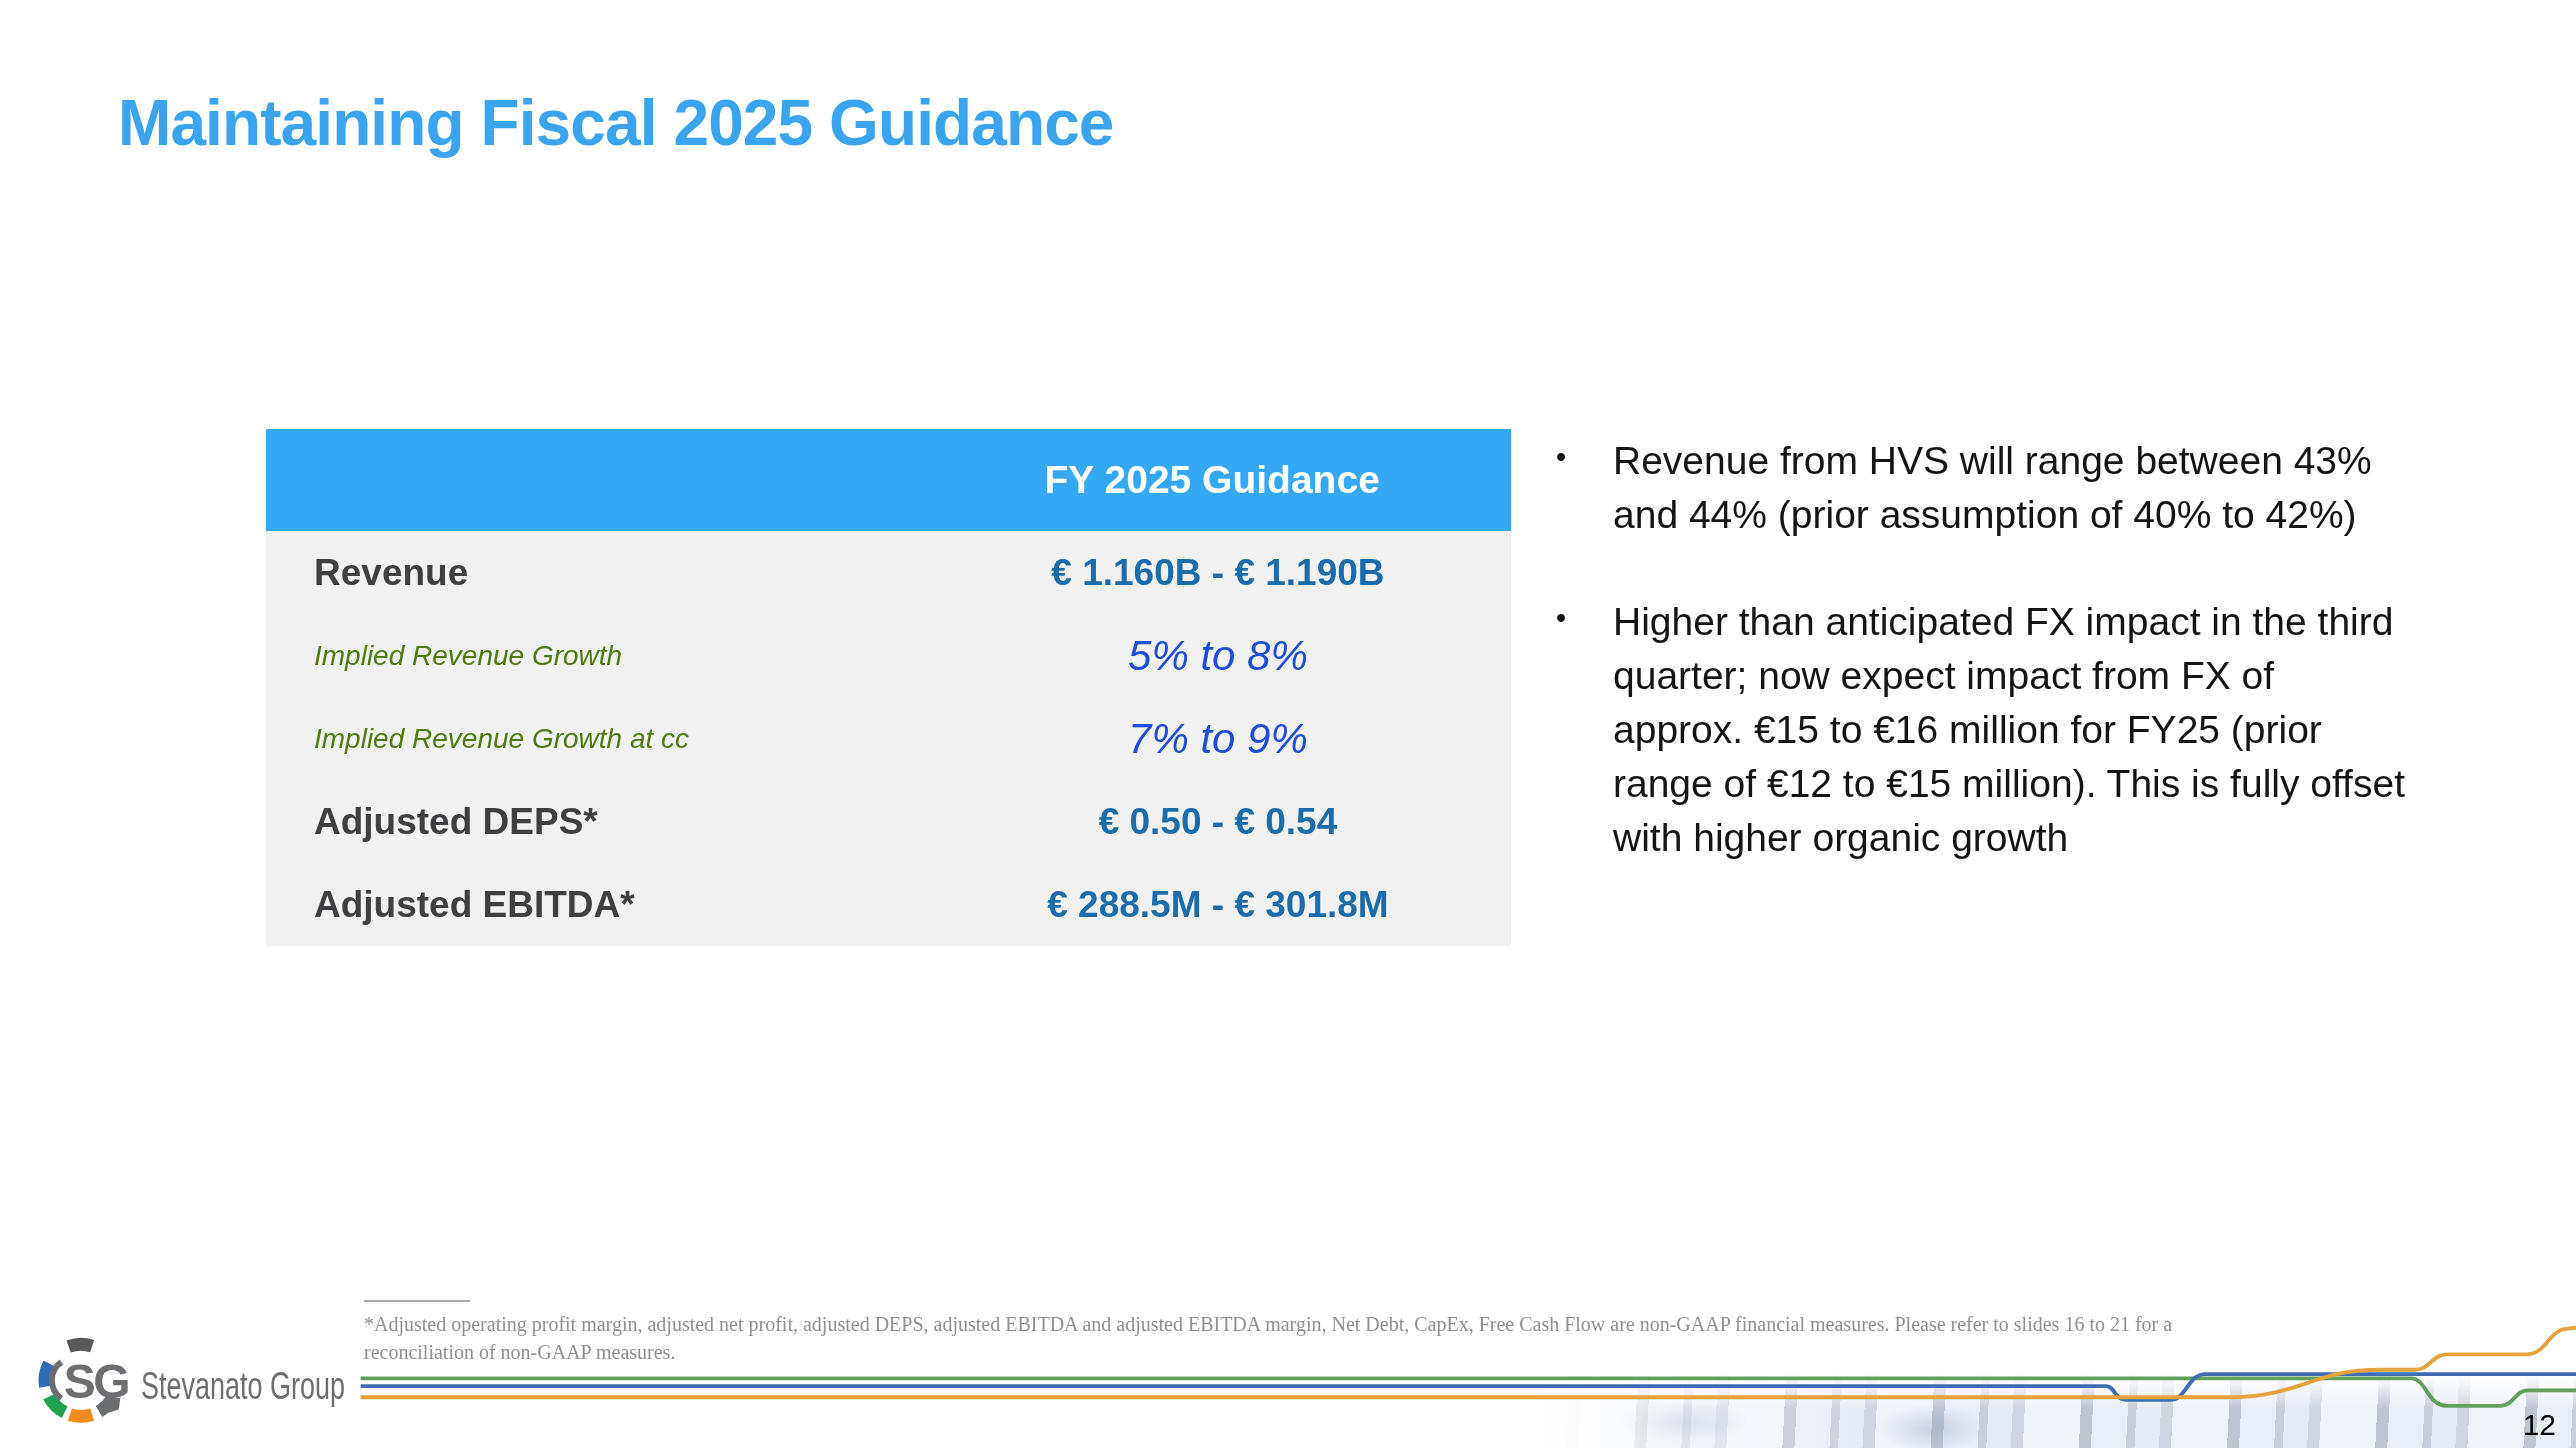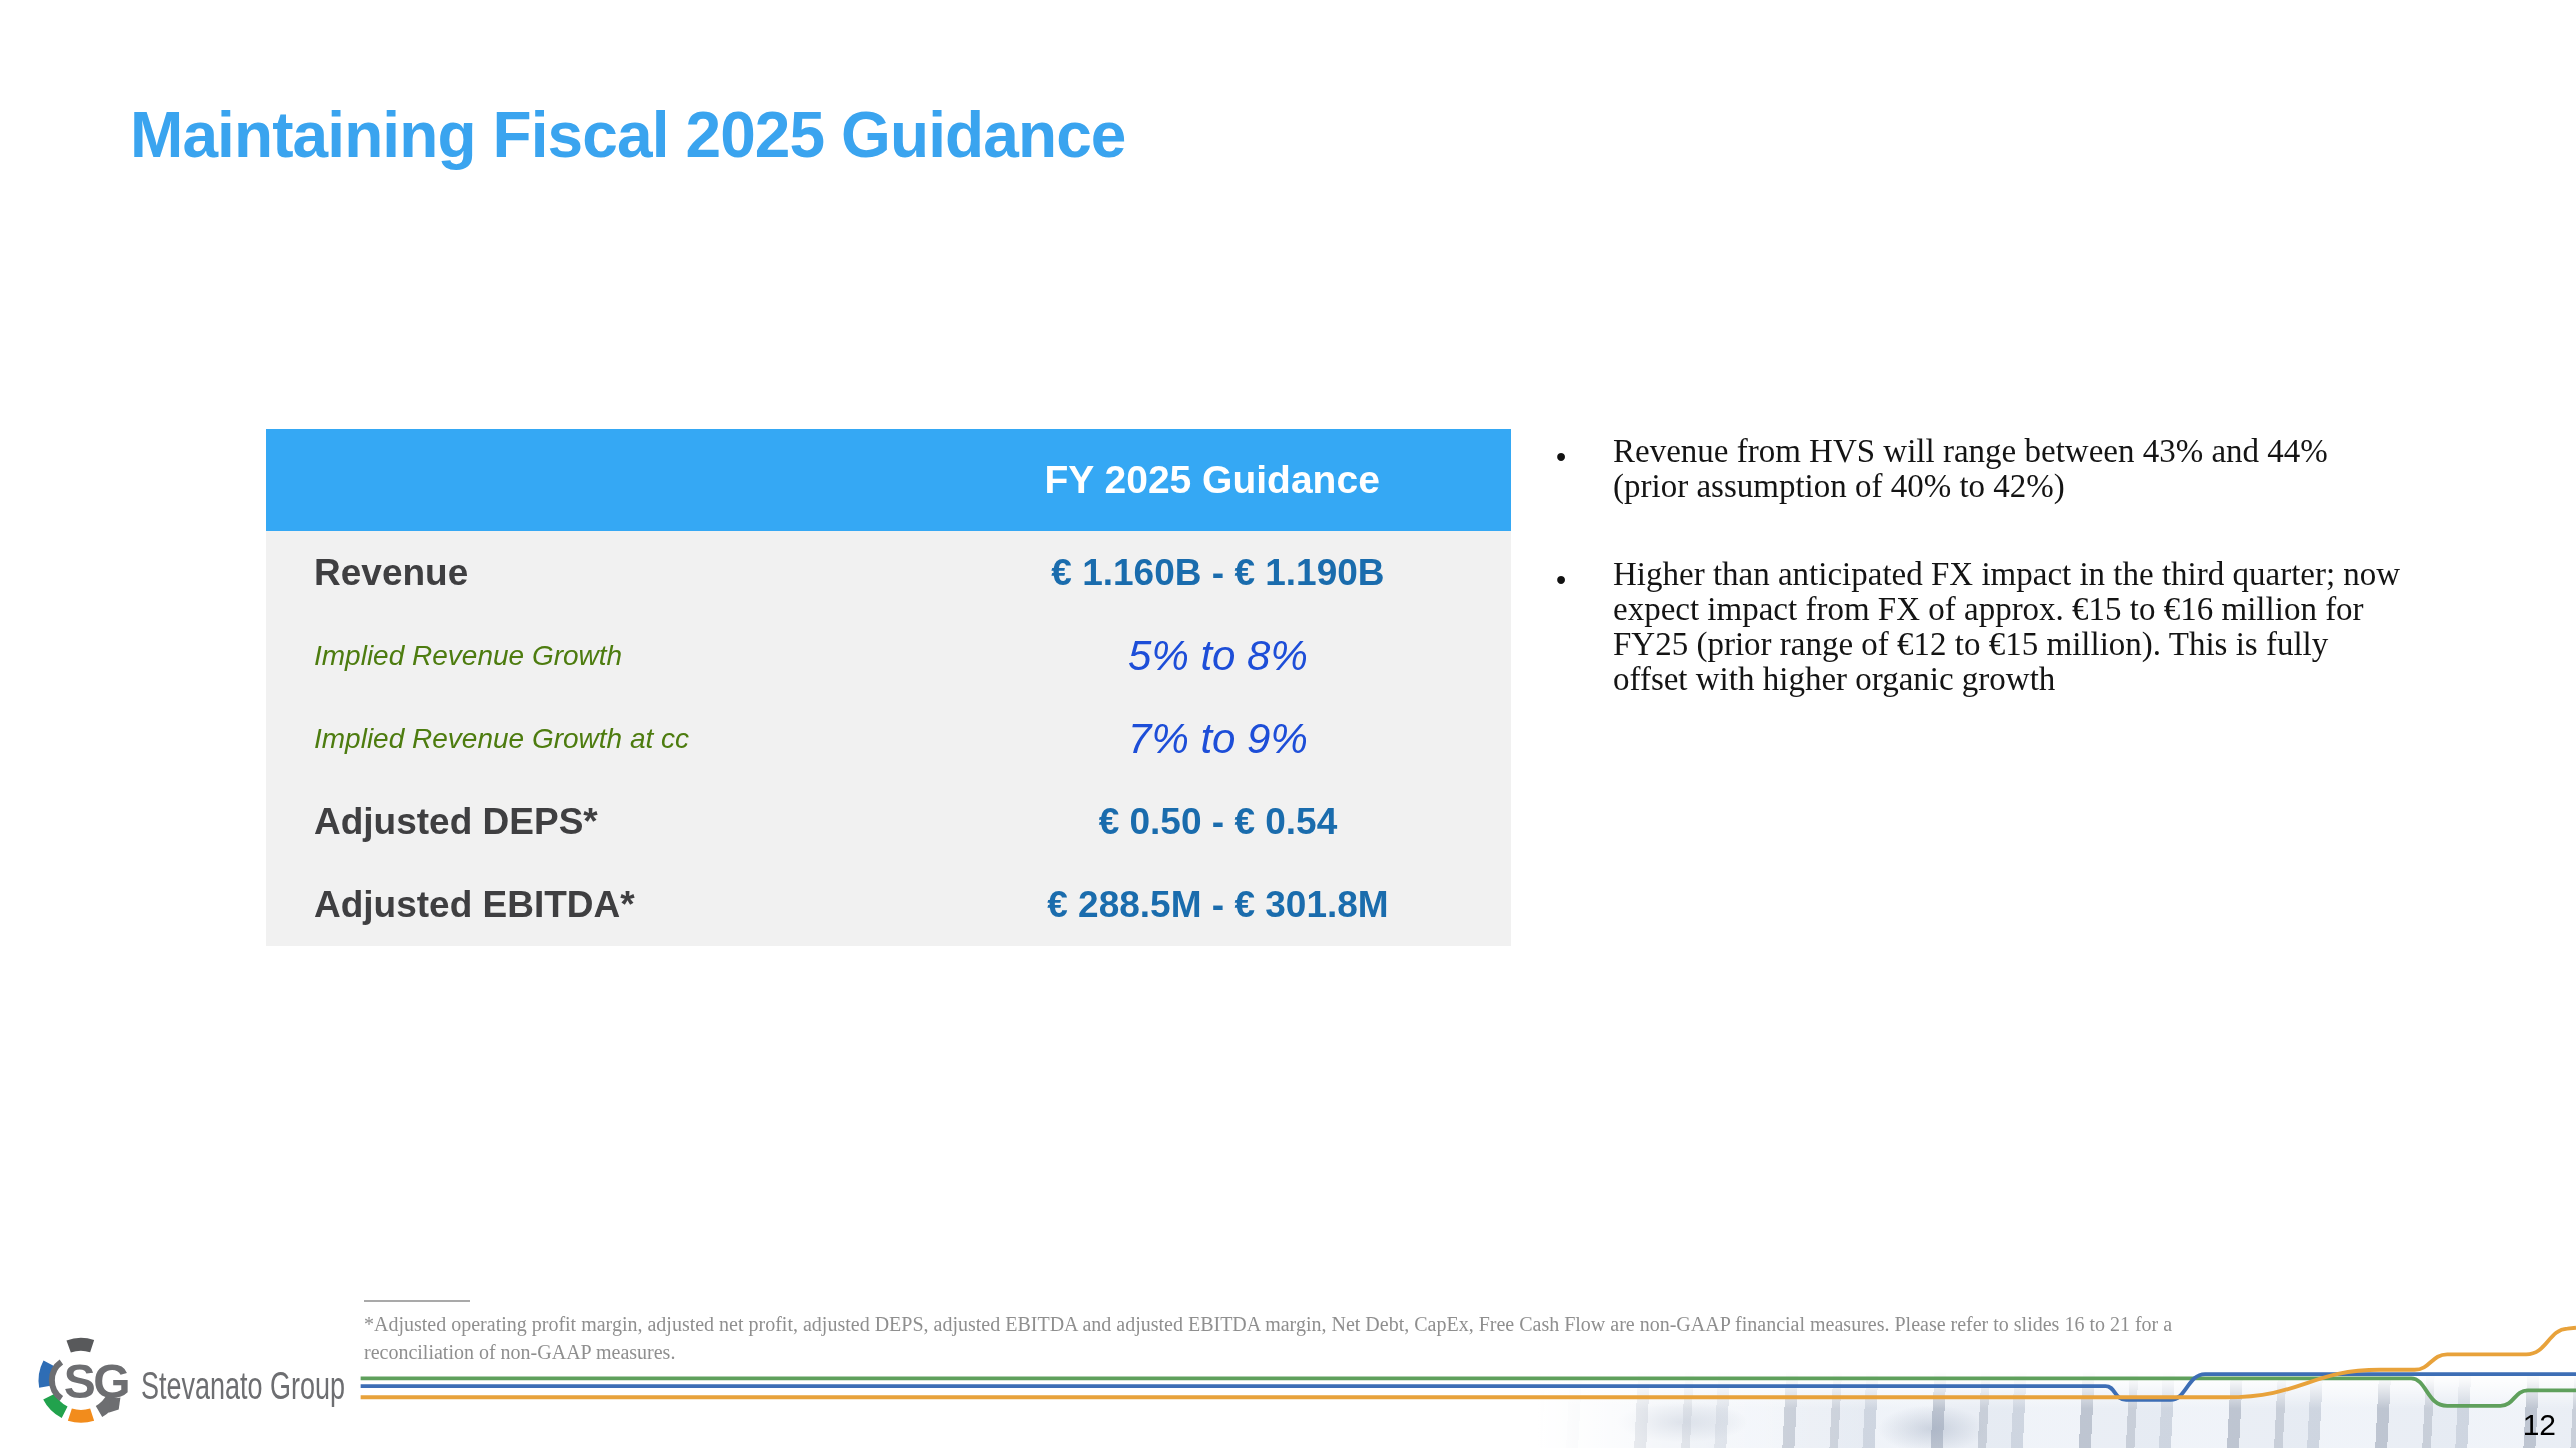--- a/index.html
+++ b/index.html
@@ -1,42 +1,42 @@
 <!DOCTYPE html>
 <html style="font-size:13.7px"><head>
 <meta charset="utf-8">
 <style>
   html,body{margin:0;padding:0;background:#ffffff;}
   body{width:2576px;height:1449px;overflow:hidden;
        font-family:"Liberation Sans", sans-serif;}
   .slide{position:relative;width:2576px;height:1449px;background:#ffffff;overflow:hidden;}
 
   
-  .title{position:absolute;left:118px;top:86px;margin:12px;
+  .title{position:absolute;left:118px;top:86px;margin:0;
          font-size:64px;font-weight:700;letter-spacing:-0.9px;color:#3AA4EF;}
 
   
   .gtable{position:absolute;left:266px;top:429px;width:1245px;}
   .g-head{display:flex;height:102px;background:#35A8F4;align-items:center;}
   .g-cell-label{width:52%;box-sizing:border-box;padding-left:24px;}
   .g-cell-value{width:48%;text-align:center;}
   .g-head .g-cell-value{color:#ffffff;font-weight:700;font-size:39px;}
   .g-body{background:#F1F1F1;}
   .g-row{display:flex;height:83px;align-items:center;padding-left:24px;}
   .g-row.bold .g-cell-label{font-weight:700;font-size:37px;color:#3F3F41;}
   .g-row.bold .g-cell-value{font-weight:700;font-size:37px;color:#1A6CAD;}
   .g-row.ital .g-cell-label{font-style:italic;font-weight:400;font-size:28px;color:#4d7c0f;}
   .g-row.ital .g-cell-value{font-style:italic;font-weight:400;font-size:42px;color:#1d4ed8;}
 
   
   .bullets{position:absolute;left:1556px;top:434px;width:850px;margin:0;padding:0;list-style:none;}
   .bullet{display:flex;margin:0 0 53px 0;color:#141414;}
   .bullet .dot{flex:0 0 57px;font-size:29px;line-height:46px;color:#111;}
   .bullet .dot::before{content:"\2022";}
-  .bullet .btext{width:792px;font-size:33px;line-height:35px;font-family:Liberation Serif, serif;}
+  .bullet .btext{width:792px;font-size:39px;line-height:54px;}
 
   
   .footnote{position:absolute;left:364px;top:1300px;}
   .fn-rule{width:106px;border-top:2.6px solid #A9A9A9;margin-bottom:7.7px;}
   .fn-line{font-size:20px;line-height:28px;color:#8F8F8F;white-space:nowrap;font-family:Liberation Serif, serif;}
 
   
   .vials{position:absolute;left:1537px;top:1372px;width:1039px;height:76px;z-index:1;
     background:
       linear-gradient(180deg, #ffffff 0%, rgba(255,255,255,0.85) 12%, rgba(255,255,255,0) 48%),

